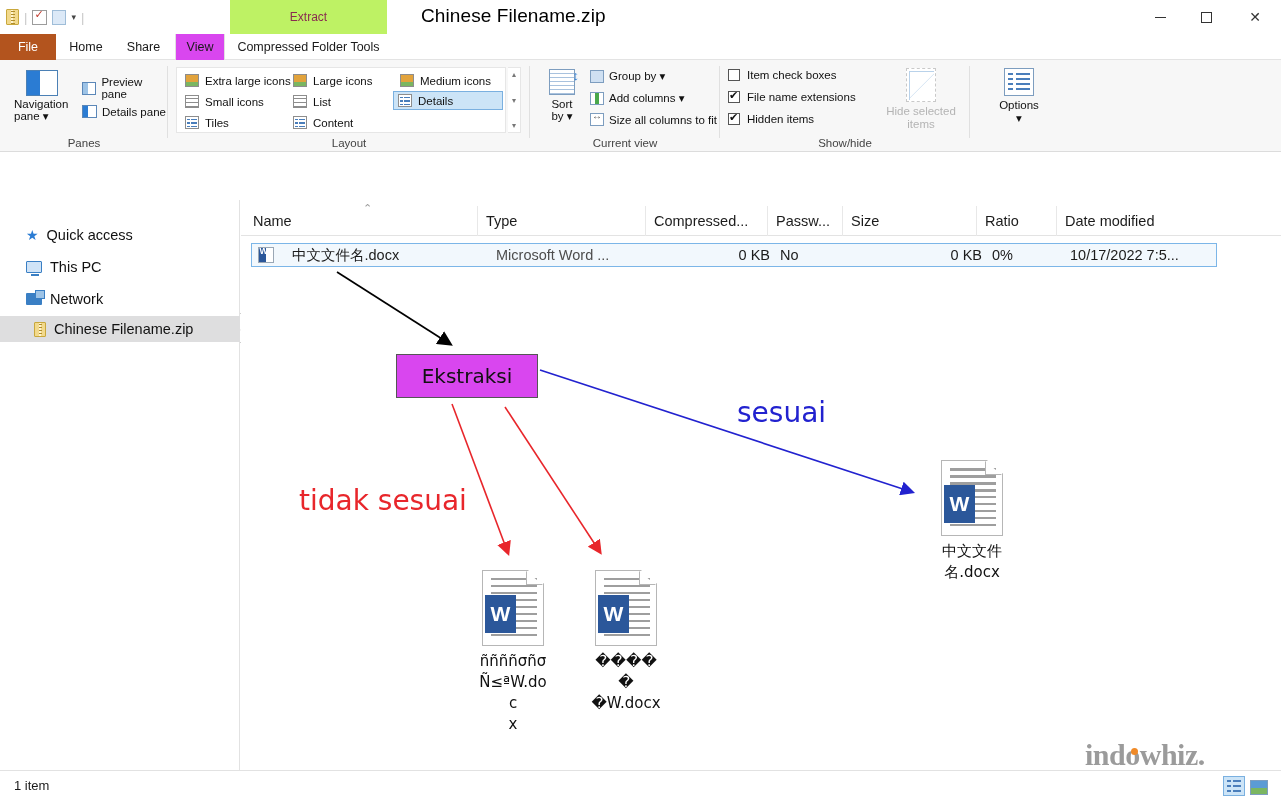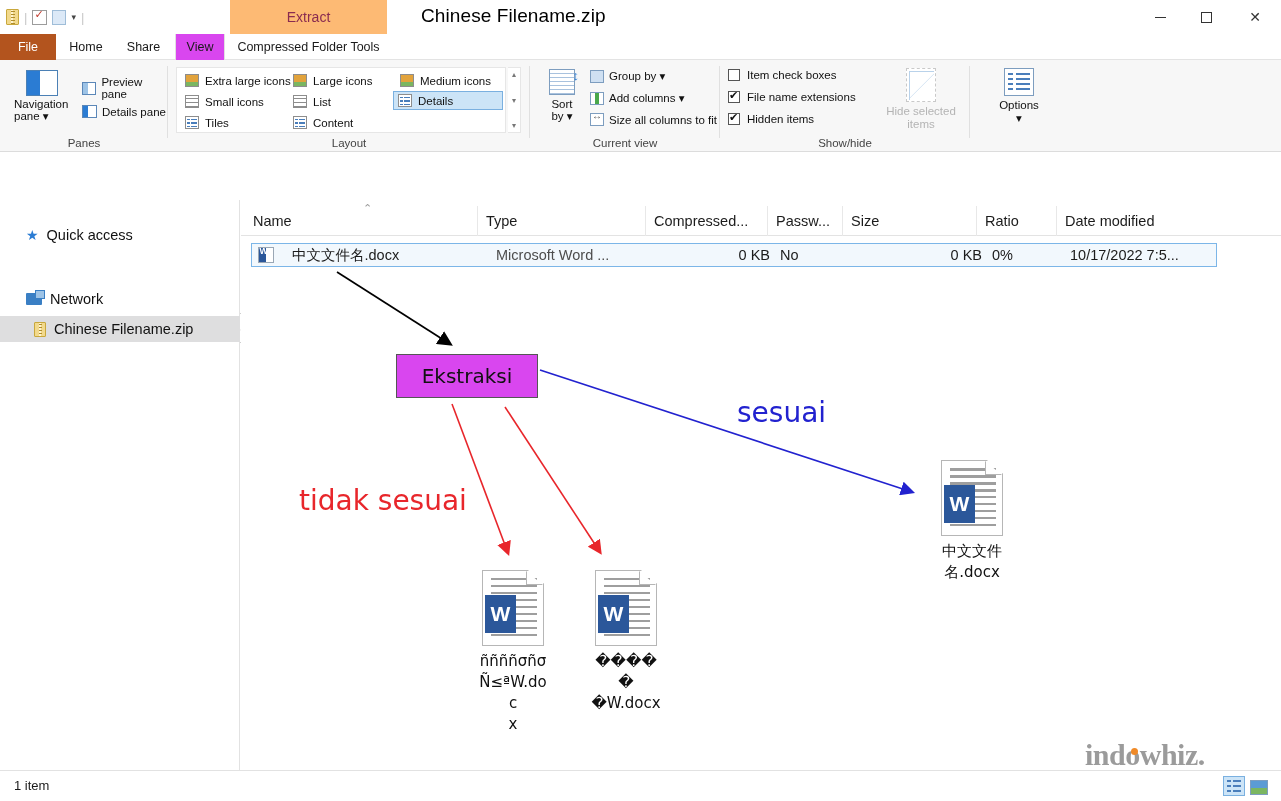--- a/index.html
+++ b/index.html
@@ -22,21 +22,21 @@
   }
   .zipicon::after{ content:""; position:absolute; left:4px; top:1px; width:4px; height:13px;
     background:repeating-linear-gradient(180deg,#b08d2c 0 1px,transparent 1px 3px); }
   .qat-prop { width:15px; height:15px; border:1px solid #9c9c9c; background:#fff; position:relative; }
   .qat-prop::before{ content:"✓"; position:absolute; left:1px; top:-3px; font-size:11px; color:#c0392b; }
   .qat-new { width:14px; height:15px; background:#dce9f7; border:1px solid #9fbdd8; }
   .qat-chev { font-size:9px; color:#444; }
 
   .tab-extract {
     position:absolute; left:230px; top:0; width:157px; height:34px;
-    background:#fdba74; color:#8a2b50; font-size:14px;
+    background:#bef264; color:#8a2b50; font-size:12px;
     display:flex; align-items:center; justify-content:center;text-align:center;
   }
   .win-title { position:absolute; left:421px; top:5px; font-size:19px; color:#000; font-weight:400; letter-spacing:.1px;}
   .wbtns { position:absolute; right:0; top:0; display:flex; height:34px; }
   .wbtn { width:46px; height:34px; display:flex; align-items:center; justify-content:center; font-size:14px; color:#333; }
   .wbtn.close { width:52px; }
   .wbtn .min { display:block; width:11px; height:1px; background:#333; }
   .wbtn .max { display:block; width:11px; height:11px; border:1px solid #333; }
 
   
@@ -391,20 +391,24 @@
     <span class="mag"></span>
     <span class="search-ph">Search Chinese...</span>
   </div>
 </div>
 
 <div class="sidebar">
   <div class="nav-item" style="top:22px">
     <span class="star">★</span>
     <span>Quick access</span>
   </div>
+  <div class="nav-item" style="top:54px">
+    <span class="pc"></span>
+    <span>This PC</span>
+  </div>
   <div class="nav-item" style="top:86px">
     <span class="net"></span>
     <span>Network</span>
   </div>
   <div class="nav-item sel" style="top:116px; padding-left:34px">
     <span class="zs"></span>
     <span>Chinese Filename.zip</span>
   </div>
 </div>
 

